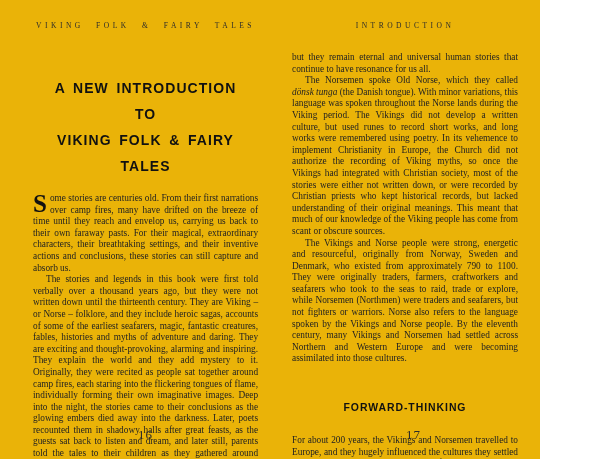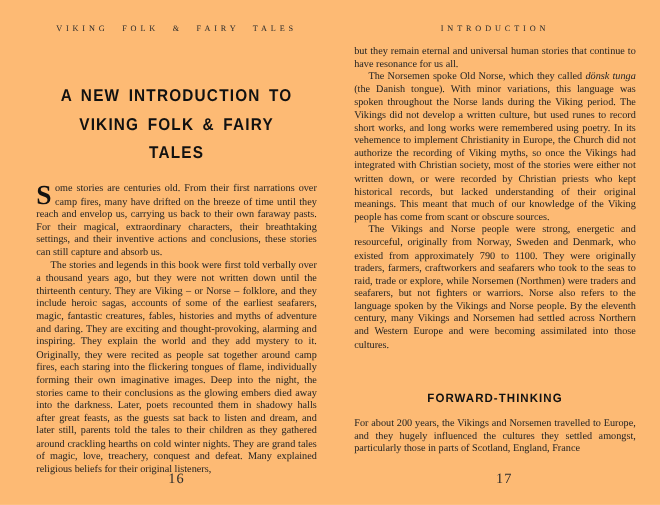--- a/index.html
+++ b/index.html
@@ -5,23 +5,23 @@
   html, body { margin: 0; padding: 0; }
   body {
     width: 600px; height: 459px;
     background: #ffffff;
     font-family: "Liberation Serif", serif;
     color: #1f1f1f;
     overflow: hidden;
   }
   .spread {
     position: relative;
-    width: 600px; height: 459px;
+    width: 540px; height: 459px;
     display: flex;
-    background: #fdba74;
+    background: #eab308;
   }
   .page {
     position: relative;
     width: 300px; height: 459px;
     box-sizing: border-box;
   }
   .page.left  { padding: 21px 12px 0 33px; }
   .page.right { padding: 21px 22px 0 22px; }
 
   .running-head {
@@ -48,21 +48,21 @@
   }
   .title-line { display: block; }
 
   .body-text {
     margin-top: 14px;
     font-size: 9.3px;
     line-height: 11.6px;
     text-align: justify;
     color: #222;
   }
-  .right .body-text { margin-top: 12px; }
+  .right .body-text { margin-top: 22px; }
   .body-text p { margin: 0; }
   p.indent { text-indent: 13px; }
 
   .dropcap {
     float: left;
     font-size: 25px;
     line-height: 20px;
     font-weight: bold;
     padding: 1px 3px 0 0;
     color: #111;

